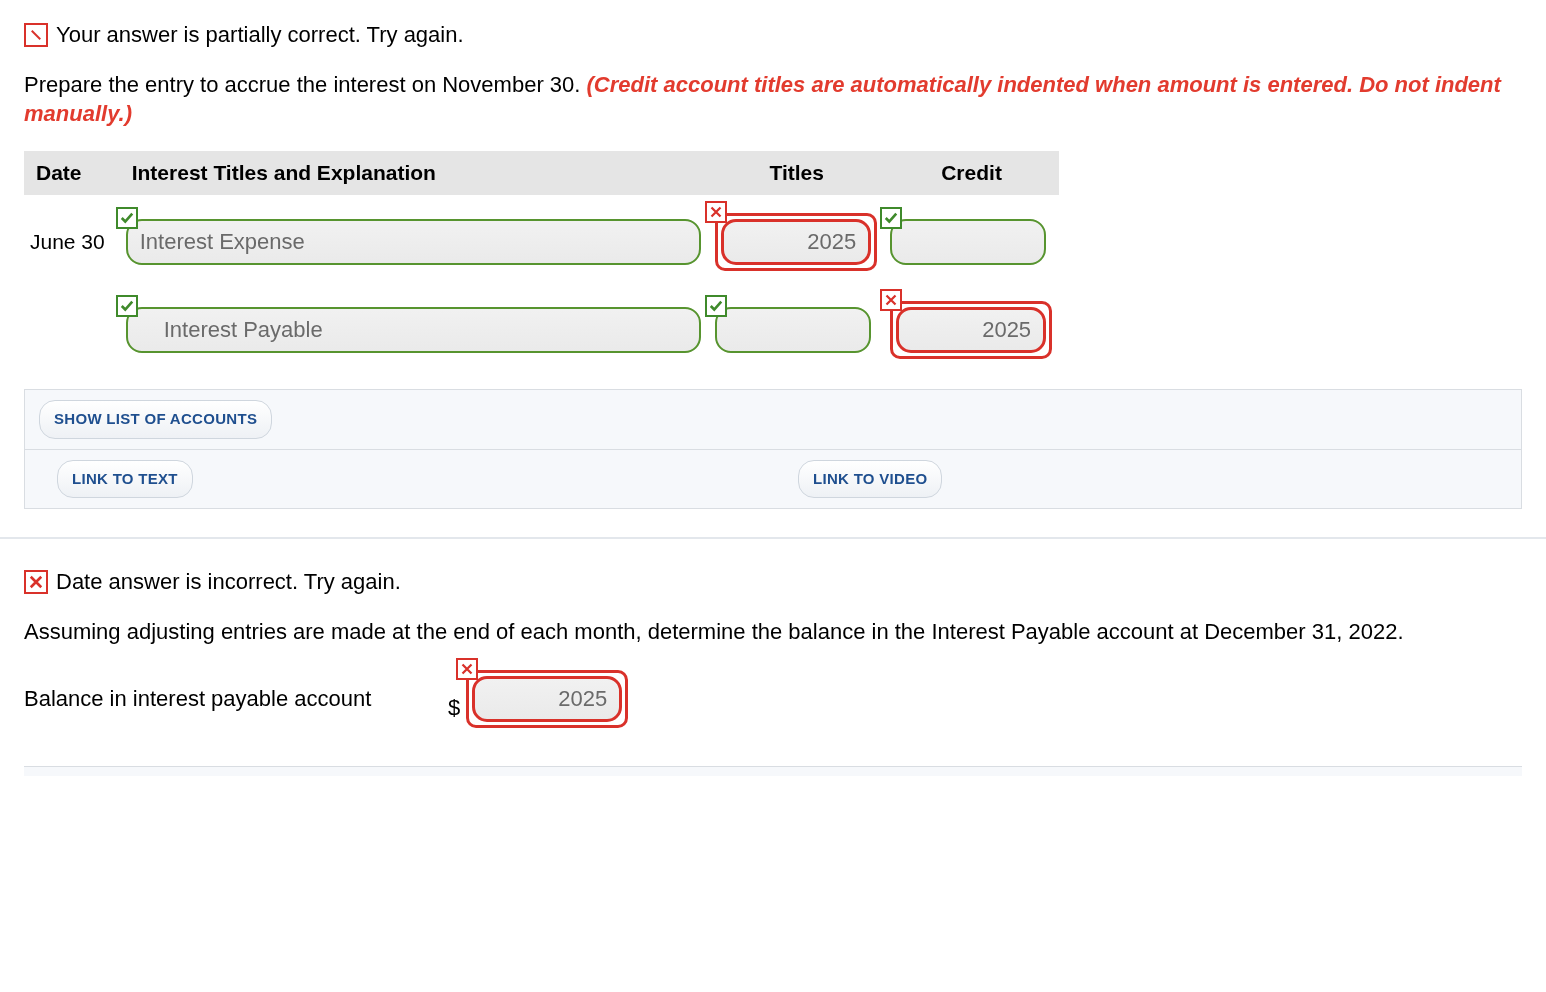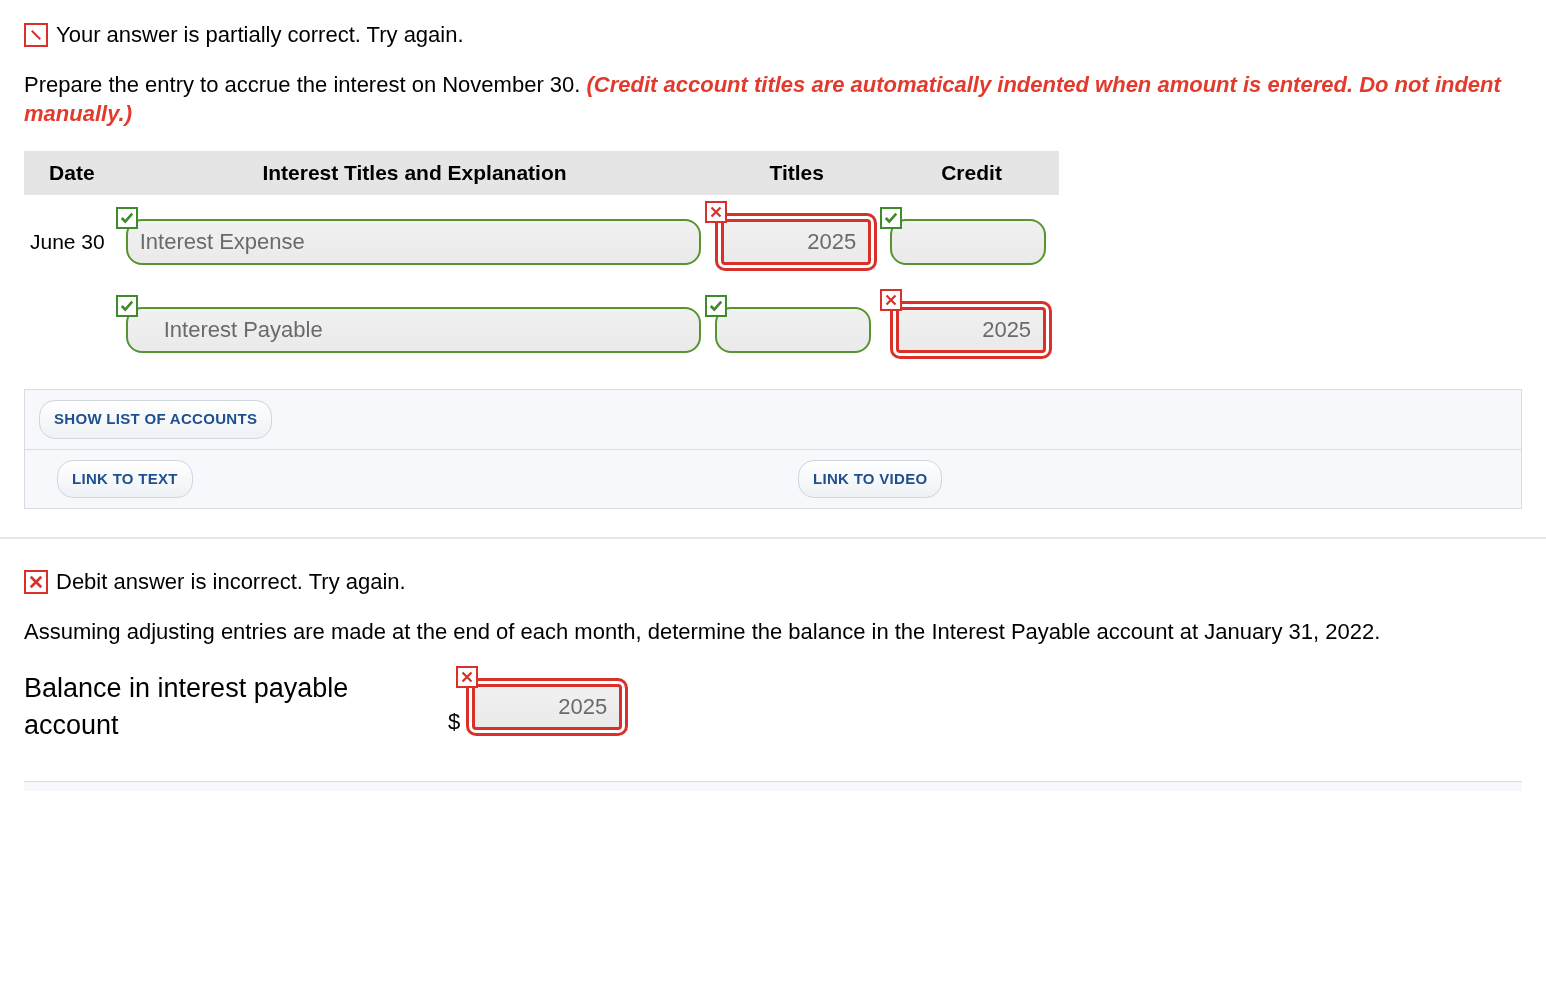--- a/index.html
+++ b/index.html
@@ -39,21 +39,21 @@
   .prompt .hint { color: #e23b2e; font-weight: bold; font-style: italic; }
 
   table.journal {
     border-collapse: collapse;
     width: 1035px;
   }
   table.journal thead th {
     background: #e5e5e5;
     font-weight: bold;
     font-size: 21px;
-    text-align: center;
+    text-align: left;
     padding: 8px 12px;
   }
   table.journal thead th.num { text-align: center; }
   table.journal td {
     padding: 18px 6px 12px 6px;
     vertical-align: middle;
     font-size: 21px;
   }
   td.date-cell { width: 100px; text-align: left; padding-left:4px;}
   td.acct-cell { width: 590px; }
@@ -92,21 +92,21 @@
   }
   .text-input.correct { border-color: #57942f; }
   .wrong-border {
     border: 3px solid #d9312a;
     border-radius: 10px;
     padding: 3px;
     display: inline-block;
   }
   .wrong-border .text-input {
     border: 3px solid #d9312a;
-    border-radius: 4px;
+    border-radius: 15px;
   }
   .acct-input { width: 575px; }
   .acct-input.indent { padding-left: 36px; }
   .num-input  { width: 156px; text-align: right; }
   .num-input-wrong-outer .num-input { width: 150px; }
 
   .links-area {
     margin-top: 18px;
     border: 1px solid #d9dde2;
     background: #f6f8fb;
@@ -139,21 +139,21 @@
     margin: 28px 0 28px -24px;
     width: calc(100% + 48px);
   }
 
   .balance-row {
     display: flex;
     align-items: center;
     gap: 24px;
     margin-top: 24px;
   }
-  .balance-label { font-size: 27px; width: 400px; }
+  .balance-label { font-size: 22px; width: 400px; }
   .dollar { font-size: 22px; align-self: flex-end; margin-bottom: 6px; margin-right:-18px;}
 
   .bottom-bar {
     margin-top: 38px;
     border-top: 1px solid #d9dde2;
     height: 10px;
     background: #f6f8fb;
     width: 100%;
   }
   .checkmark-svg { width:14px; height:14px; }
@@ -240,24 +240,24 @@
 
 <hr class="sep">
 
 <div class="section">
   <div class="feedback-line">
     <span class="fb-icon fb-wrong">
       <svg viewBox="0 0 16 16" width="14" height="14">
           <path d="M2 2 L14 14 M14 2 L2 14" stroke="#d9312a" stroke-width="3" fill="none"></path>
         </svg>
     </span>
-    <span class="fb-text">Debit answer is incorrect.  Try again.</span>
-  </div>
-
-  <div class="prompt">Assuming adjusting entries are made at the end of each month, determine the balance in the Interest Payable account at January 31, 2022.</div>
+    <span class="fb-text">Date answer is incorrect.  Try again.</span>
+  </div>
+
+  <div class="prompt">Assuming adjusting entries are made at the end of each month, determine the balance in the Interest Payable account at December 31, 2022.</div>
 
   <div class="balance-row">
     <span class="balance-label">Balance in interest payable account</span>
     <span class="dollar">$</span>
     <span id="balance-field"><span class="field-wrap"><span class="mark-badge mark-wrong">
             <svg width="12" height="12" viewBox="0 0 16 16">
               <path d="M2 2 L14 14 M14 2 L2 14" stroke="#d9312a" stroke-width="3" fill="none"></path>
             </svg>
           </span><span class="wrong-border num-input-wrong-outer"><input class="text-input num-input" value="2025" style="border-color: rgb(217, 49, 42);"></span></span></span>
   </div>

